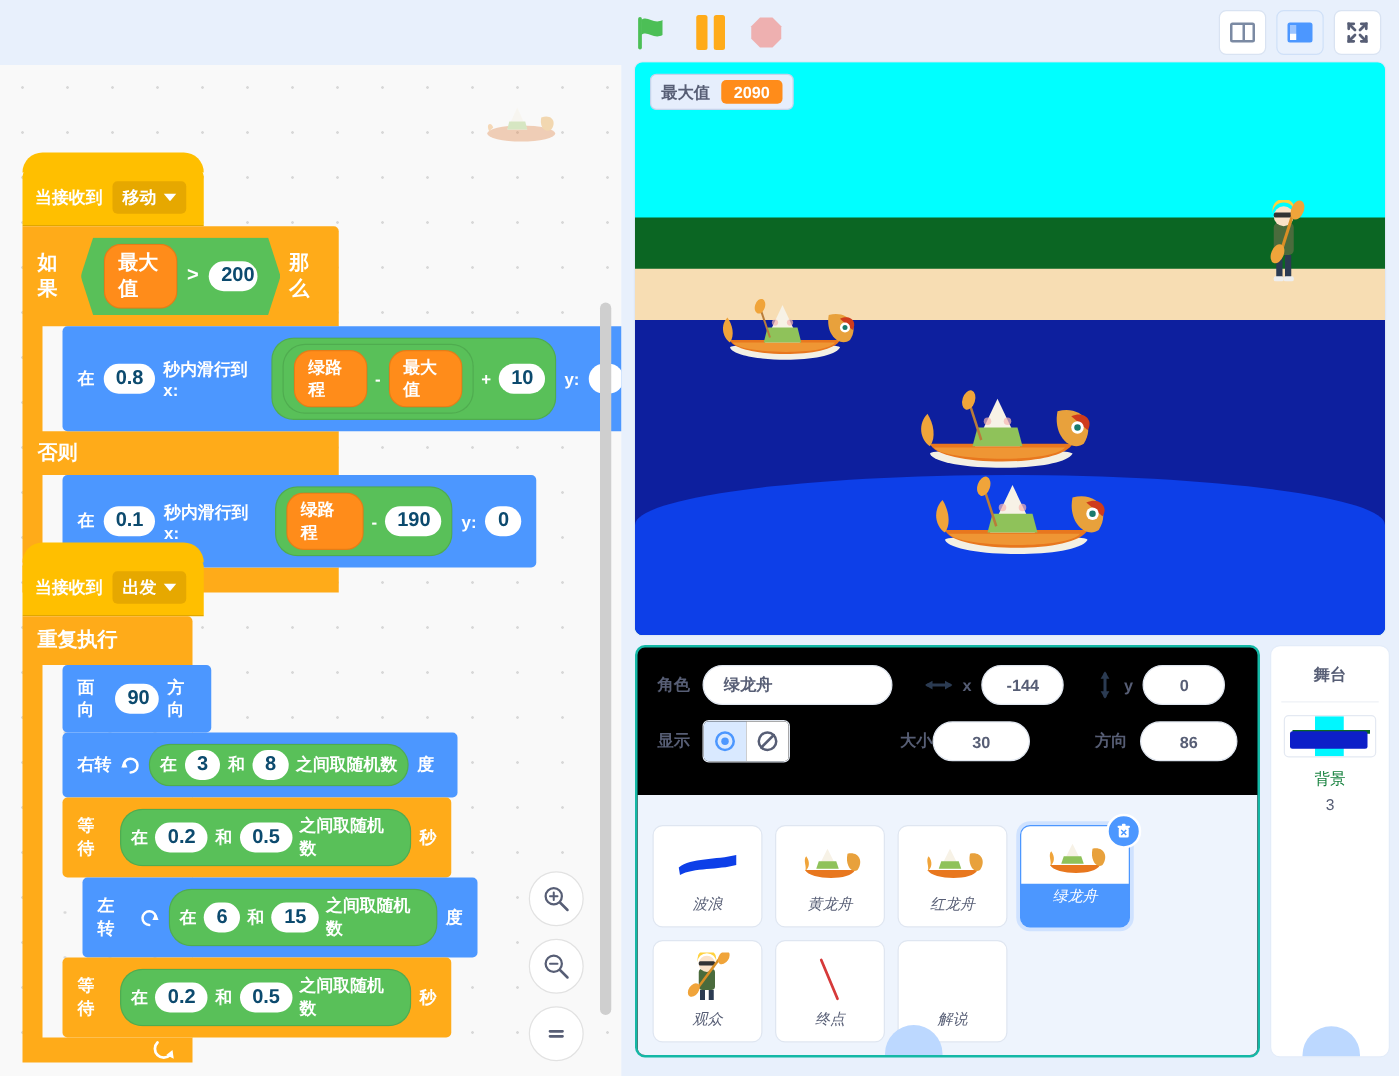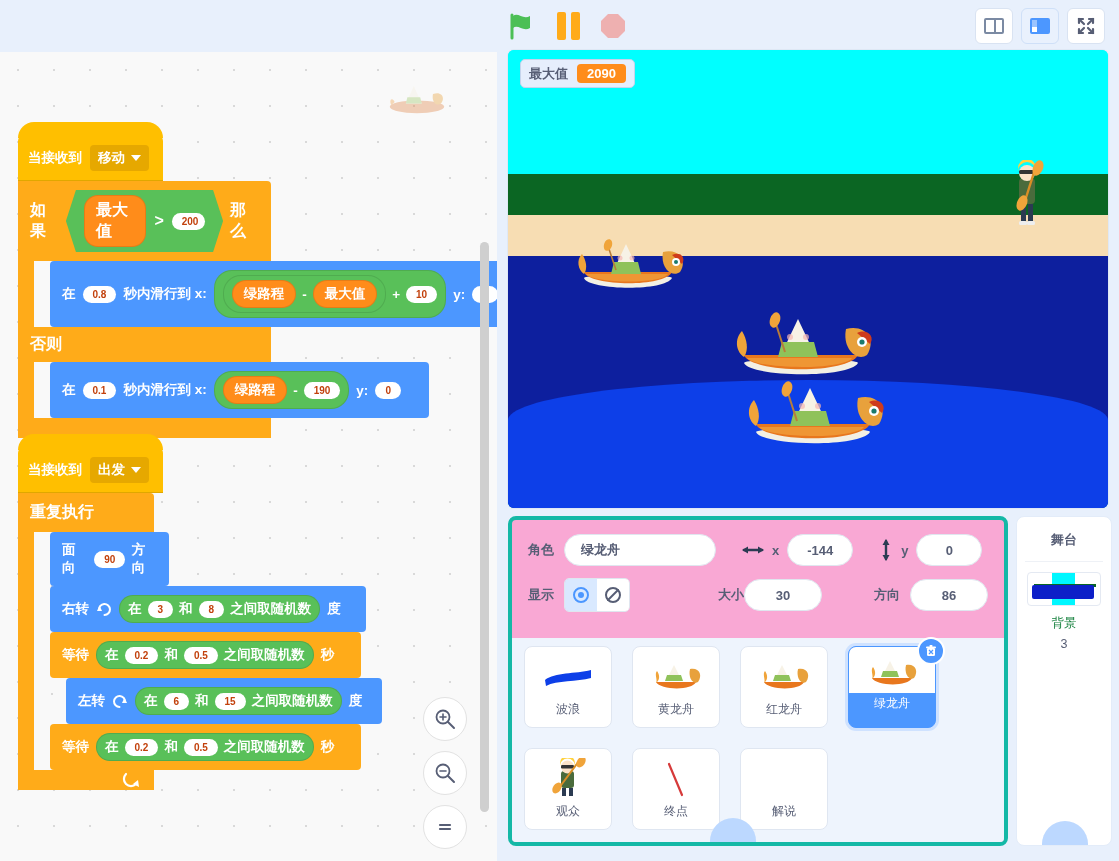--- a/index.html
+++ b/index.html
@@ -97,22 +97,22 @@
 
   .motion { background: #4c97ff; }
   .control { background: #ffab19; }
   .variable { background: #ff8c1a; border-radius: 14px; padding: 4px 11px; color:#fff; font-weight:700; border:1px solid rgba(0,0,0,.10); }
 
   .stack {
     padding: 9px 12px; display: inline-flex; align-items: center; gap: 7px;
     border-radius: 4px; color: #fff;
   }
   .numinput {
-    background: #fff; color: #c2410c; border-radius: 12px; padding: 3px 10px;
-    font-weight: 700; min-width: 14px; font-size: 10px;
+    background: #fff; color: #0c4a6e; border-radius: 12px; padding: 3px 10px;
+    font-weight: 700; min-width: 14px; font-size: 16px;
   }
   .op-pill {
     background: #59c059; border-radius: 18px; padding: 4px 8px;
     display: inline-flex; align-items: center; gap: 6px; border: 1px solid rgba(0,0,0,.10);
   }
   .op-pill.nested { background: #59c059; }
   .hexa {
     background: #59c059; padding: 5px 12px; display: inline-flex; align-items: center; gap: 8px;
     clip-path: polygon(10px 0, calc(100% - 10px) 0, 100% 50%, calc(100% - 10px) 100%, 10px 100%, 0 50%);
     padding-left: 18px; padding-right: 18px;
@@ -134,40 +134,40 @@
     position: absolute; left: 12px; top: 9px;
     background: #e6eefc; border: 1px solid #c5d4ec; border-radius: 5px;
     padding: 4px 8px; display: inline-flex; align-items: center; gap: 9px;
     font-size: 13px; color: #575e75; font-weight: 700;
   }
   .var-val { background: #ff8c1a; color: #fff; border-radius: 4px; padding: 2px 10px; font-weight:700;}
 
   
   .sprite-panel {
     position: absolute; left: 508px; top: 516px; width: 500px; height: 330px;
-    background: #f9a8d4; border: 4px solid #14b8a6; border-radius: 8px; overflow: hidden;
+    background: #000000; border: 2px solid #14b8a6; border-radius: 8px; overflow: hidden;
   }
   .sp-info { padding: 14px 16px 8px 16px; }
   .sp-row { display: flex; align-items: center; gap: 10px; margin-bottom: 12px; }
   .sp-lbl { font-size: 13px; color: #575e75; font-weight: 700; white-space: nowrap; }
   .sp-field {
     border: 1px solid #e0e6ef; border-radius: 16px; height: 32px; display:flex;
     align-items:center; justify-content:center; font-size:13px; color:#575e75; font-weight:700;
     background: #fff;
   }
   .sp-name { width: 152px; justify-content: flex-start; padding-left: 16px; }
   .sp-num { width: 66px; }
   .vis-toggle { display: flex; border: 1px solid #e0e6ef; border-radius: 5px; overflow: hidden; }
   .vis-btn { width: 38px; height: 32px; display:flex; align-items:center; justify-content:center; cursor: pointer; background:#fff;}
   .vis-btn.on { background: #d9e9ff; }
 
   .sprite-list {
     position: absolute; left: 0; right: 0; top: 118px; bottom: 0;
-    background: #eef4fd; padding: 8px 12px; display: flex; flex-wrap: wrap;
-    gap: 20px; align-content: flex-start;
+    background: #eef4fd; padding: 24px 12px; display: flex; flex-wrap: wrap;
+    gap: 10px; align-content: flex-start; font-style: italic;
   }
   .sp-card {
     width: 88px; height: 82px; background: #fff; border: 1px solid #dfe6f1;
     border-radius: 8px; display: flex; flex-direction: column; align-items: center;
     justify-content: flex-start; padding-top: 8px; cursor: pointer; position: relative;
   }
   .sp-card.selected { background: #4c97ff; border-color: #4c97ff; box-shadow: 0 0 0 3px #cfe2ff; }
   .sp-card.selected .sp-card-name { color: #fff; }
   .sp-card-thumb { height: 44px; width: 66px; display:flex; align-items:center; justify-content:center;}
   .sp-card.selected .sp-card-thumb { background:#fff; width:100%; height:46px; margin-top:-8px; padding-top:6px; border-radius:7px 7px 0 0;}

